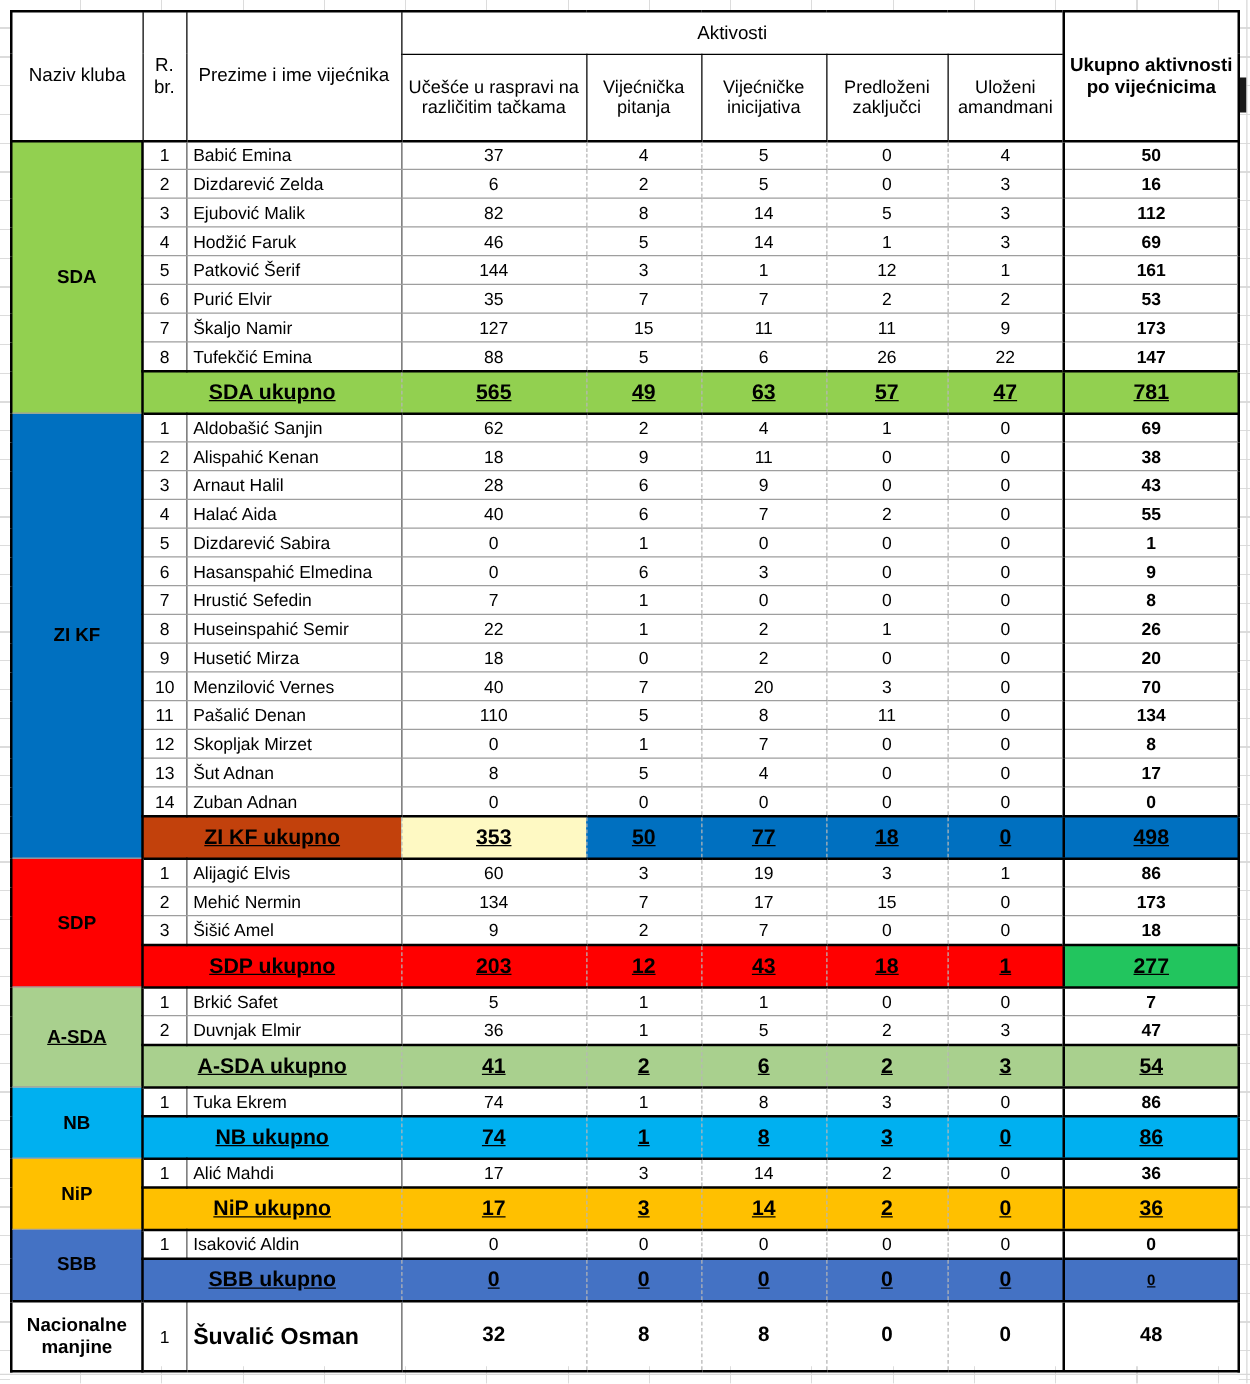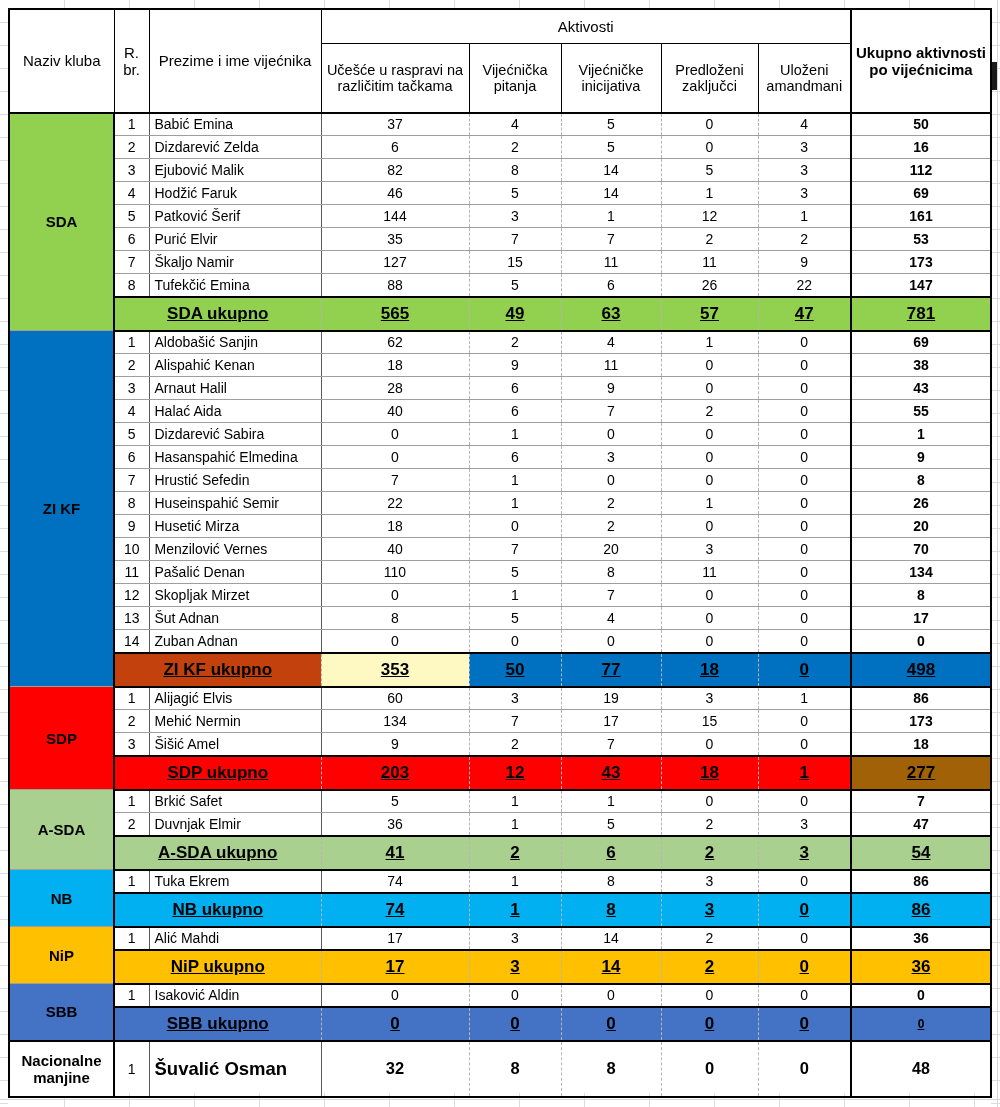--- a/index.html
+++ b/index.html
@@ -367,24 +367,24 @@
           <td class="cell-val">0</td>
           <td class="cell-grand">18</td>
         </tr>
         <tr class="total-row g-sdp" style="background: rgb(255, 0, 0);">
           <td class="cell-total-label" colspan="2" style="background: rgb(255, 0, 0);">SDP ukupno</td>
           <td class="cell-val" style="background: rgb(255, 0, 0);">203</td>
           <td class="cell-val" style="background: rgb(255, 0, 0);">12</td>
           <td class="cell-val" style="background: rgb(255, 0, 0);">43</td>
           <td class="cell-val" style="background: rgb(255, 0, 0);">18</td>
           <td class="cell-val" style="background: rgb(255, 0, 0);">1</td>
-          <td class="cell-grand" style="background: #a16207;">277</td>
+          <td class="cell-grand" style="background: #22c55e;">277</td>
         </tr>
         <tr class="member-row g-a-sda">
-          <td class="club-cell" rowspan="3" style="background: rgb(169, 208, 142);">A-SDA</td>
+          <td class="club-cell" rowspan="3" style="background: rgb(169, 208, 142); text-decoration: underline;">A-SDA</td>
           <td class="cell-rbr">1</td>
           <td class="cell-name">Brkić Safet</td>
           <td class="cell-val">5</td>
           <td class="cell-val">1</td>
           <td class="cell-val">1</td>
           <td class="cell-val">0</td>
           <td class="cell-val">0</td>
           <td class="cell-grand">7</td>
         </tr>
         <tr class="member-row g-a-sda">

